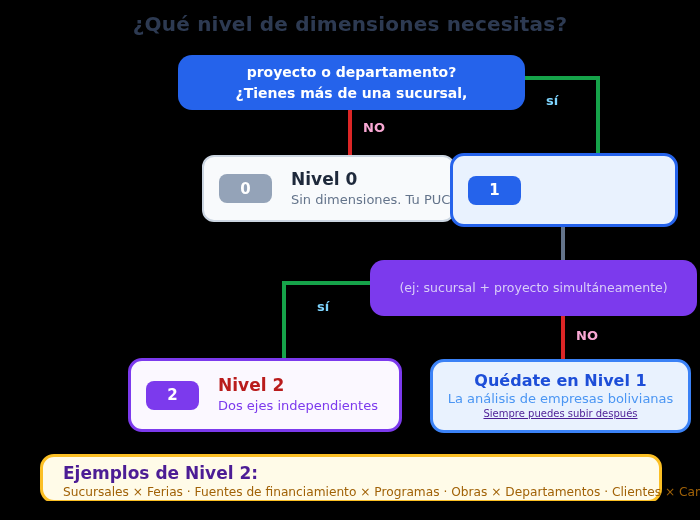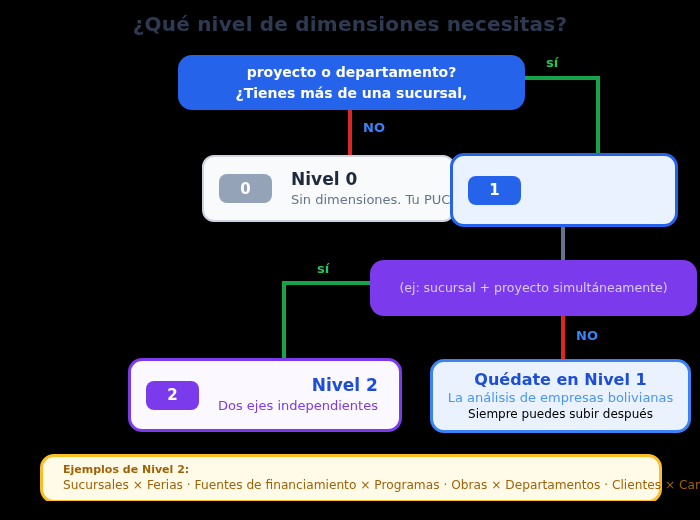--- a/index.html
+++ b/index.html
@@ -13,22 +13,22 @@
     left:0;right:0;top:12px;text-align:center;
     font-size:20px;font-weight:bold;color:#2d3a52;letter-spacing:.2px;
   }
 
   
   .line{position:absolute;z-index:1;}
   .green{background:#16a34a;}
   .red{background:#dc2626;}
   .gray{background:#64748b;}
   .edge-label{position:absolute;z-index:2;font-size:13px;font-weight:bold;}
-  .lbl-green{color:#22c55e;}
-  .lbl-red{color:#3b82f6;}
+  .lbl-green{color:#7dd3fc;margin-top:38px;}
+  .lbl-red{color:#f9a8d4;}
 
   
   .q-box{
     position:absolute;z-index:2;border-radius:14px;color:#fff;
     display:flex;flex-direction:column;justify-content:center;align-items:center;
     text-align:center;
   }
   .q1{left:178px;top:55px;width:347px;height:55px;background:#2563eb;
       font-size:14px;font-weight:bold;line-height:1.5;}
   .q2{left:370px;top:260px;width:327px;height:56px;background:#7c3aed;}
@@ -52,42 +52,42 @@
     color:#fff;font-size:15px;font-weight:bold;
   }
   .badge-0{background:#94a3b8;}
   .badge-1{background:#2563eb;}
   .badge-2{background:#7c3aed;}
   .card-text{display:flex;flex-direction:column;gap:3px;}
   .card-title{font-size:17px;font-weight:bold;line-height:1.1;}
   .card-sub{font-size:13px;line-height:1.2;white-space:nowrap;}
   .t-l0{color:#1e293b;} .s-l0{color:#64748b;}
   .t-l1{color:#16295e;} .s-l1{color:#3b82f6;}
-  .t-l2{color:#1d4ed8;text-align:right;} .s-l2{color:#7c3aed;}
+  .t-l2{color:#b91c1c;} .s-l2{color:#7c3aed;}
 
   
   .stay{
     left:430px;top:359px;width:261px;height:74px;z-index:2;
     position:absolute;box-sizing:border-box;background:#e9f2fe;
     border:3px solid #3b82f6;border-radius:14px;
     display:flex;flex-direction:column;justify-content:center;align-items:center;
     text-align:center;gap:1px;
   }
   .stay .t{font-size:16px;font-weight:bold;color:#1d4ed8;line-height:1.2;}
   .stay .m{font-size:13px;color:#4b96f3;line-height:1.25;}
-  .stay .b{font-size:12px;color:#000000;line-height:1.25;}
+  .stay .b{font-size:10px;color:#4c1d95;line-height:1.25;text-decoration:underline;}
 
   
   .examples{
     left:40px;top:454px;width:622px;height:49px;z-index:2;
     position:absolute;box-sizing:border-box;background:#fffbe8;
     border:3px solid #fbbf24;border-radius:14px;
     padding:6px 0 0 20px;
   }
-  .examples .t{font-size:11px;font-weight:bold;color:#a16207;line-height:1.25;}
+  .examples .t{font-size:17px;font-weight:bold;color:#4c1d95;line-height:1.25;}
   .examples .b{font-size:12.2px;color:#a16207;line-height:1.4;white-space:nowrap;}
 </style>
 </head>
 <body>
 
 <div class="canvas">
 
   <div class="abs page-title">¿Qué nivel de dimensiones necesitas?</div>
 
   <div class="line green" style="left:525px;top:76px;width:75px;height:4px;"></div>

